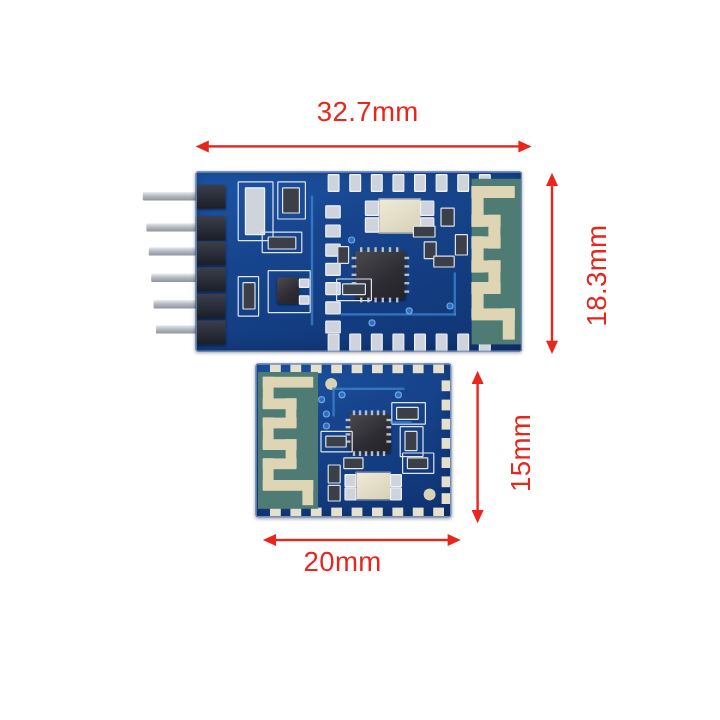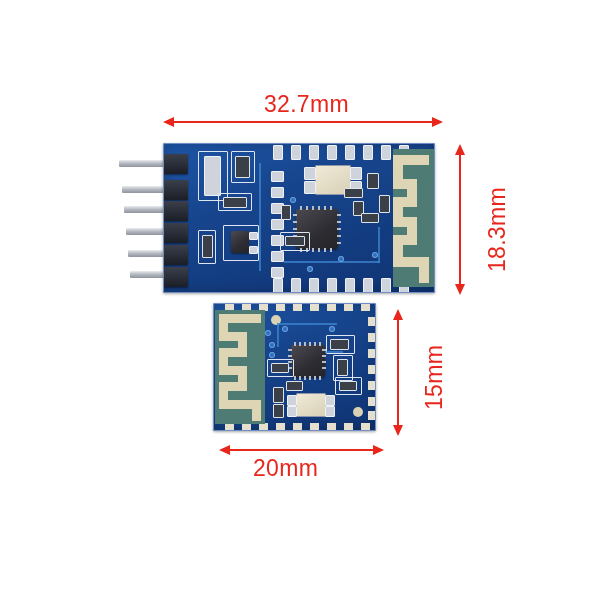--- a/index.html
+++ b/index.html
@@ -58,21 +58,21 @@
   
   .hdr-black{position:absolute;background:linear-gradient(180deg,#3a3f4b,#1b1e27);border-radius:1px;box-shadow:0 1px 2px rgba(0,0,0,.45);}
   .pin-metal{position:absolute;background:linear-gradient(180deg,#e9ecef,#b7bcc4 45%,#8f949c);border-radius:1px;}
 </style>
 </head>
 <body>
 
 <div class="stage">
 
   <div>
-    <div class="dim-label" style="left:264px;top:91px;font-size:23px;text-align:center;">32.7mm</div>
+    <div class="dim-label" style="left:264px;top:80px;font-size:23px;text-align:center;">32.7mm</div>
     <div class="dim-line-h" style="left:170px;top:121px;width:265px;"></div>
     <div class="arrow arrow-l" style="left:163px;top:117px;"></div>
     <div class="arrow arrow-r" style="left:432px;top:117px;"></div>
   </div>
 
   <div>
     <div class="dim-line-v" style="left:459px;top:152px;height:134px;"></div>
     <div class="arrow arrow-u" style="left:455px;top:144px;"></div>
     <div class="arrow arrow-d" style="left:455px;top:284px;"></div>
     <div class="dim-label rot90" style="left:484px;top:272px;font-size:23px;">18.3mm</div>

